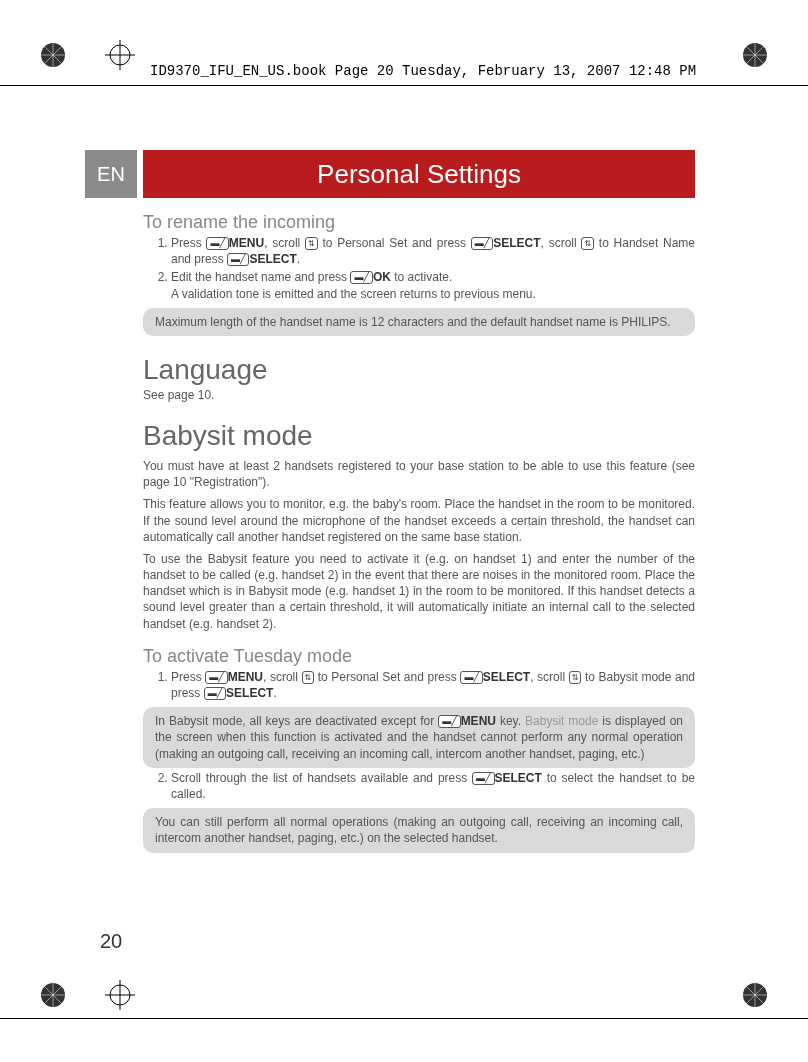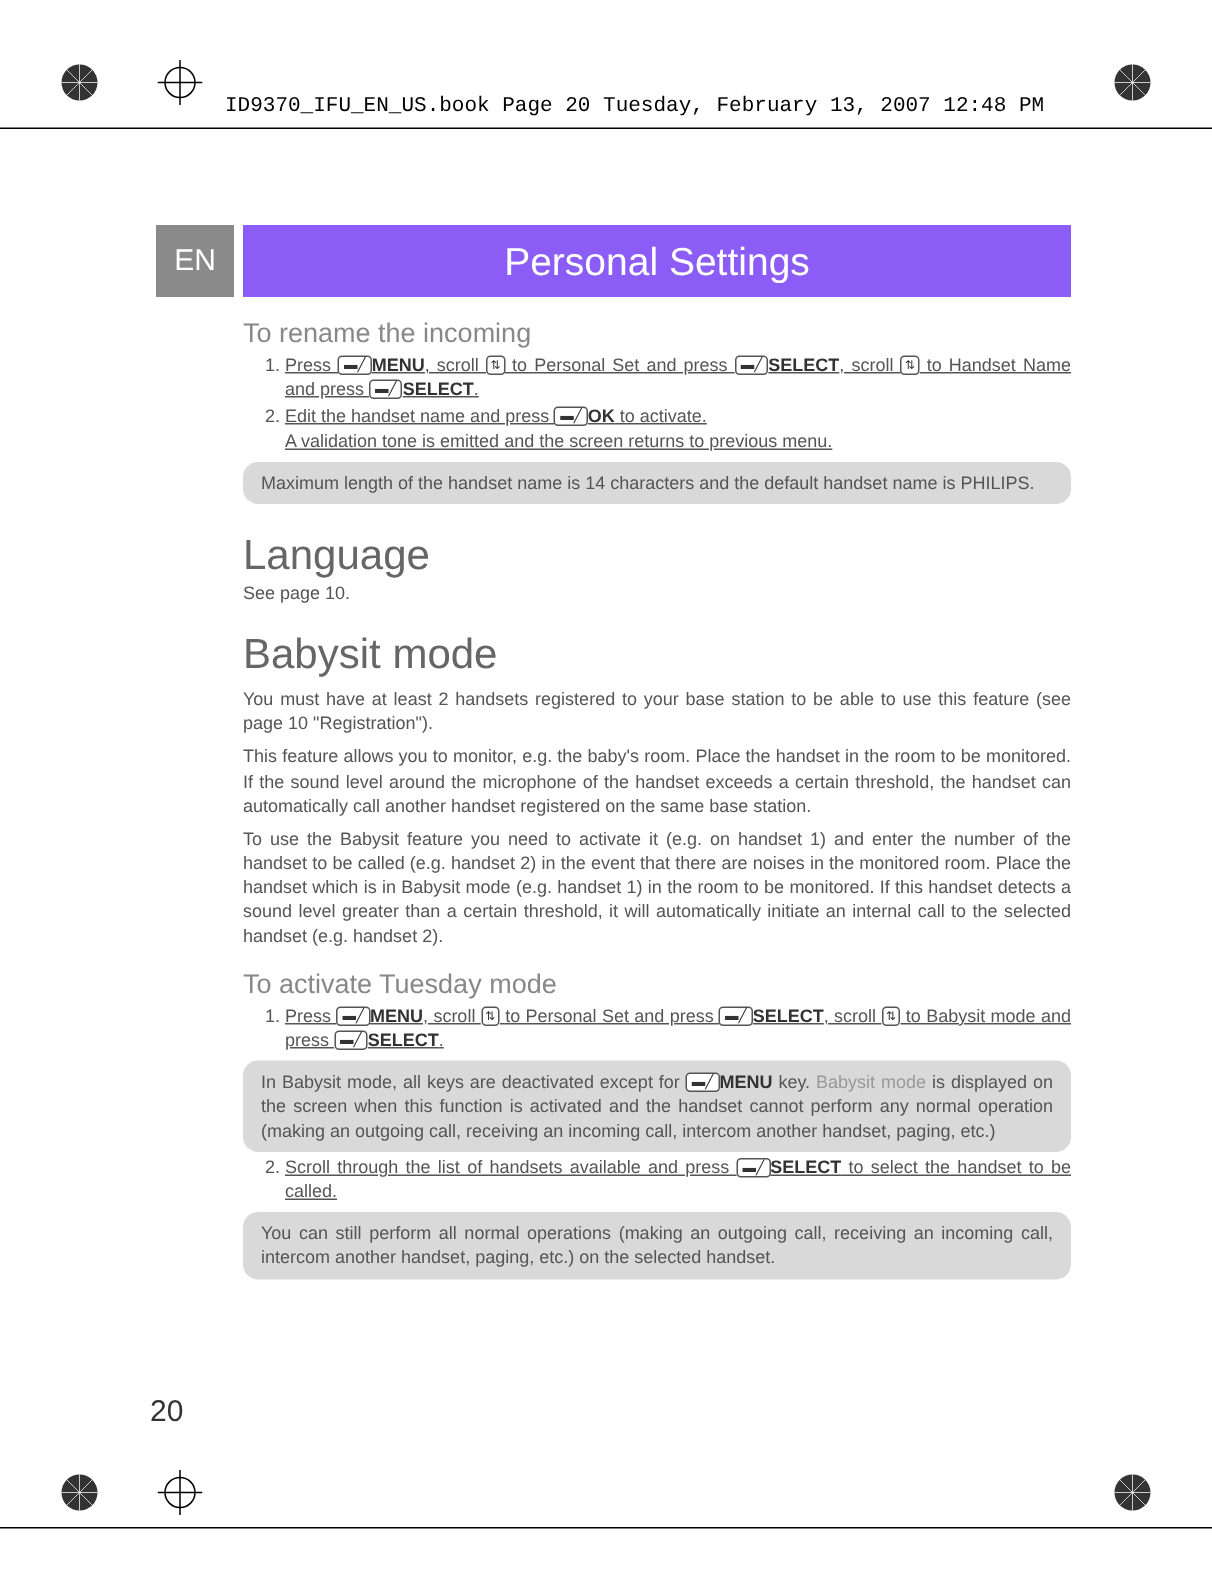--- a/index.html
+++ b/index.html
@@ -30,40 +30,40 @@
     left: 150px;
     font-family: "Courier New", monospace;
     font-size: 14px;
     color: #000;
   }
   .outer-top { position:absolute; top:85px; left:0; right:0; border-top:1px solid #000; }
   .outer-bottom { position:absolute; top:1018px; left:0; right:0; border-top:1px solid #000; }
   .page {
     position: absolute;
     top: 150px;
-    left: 104px;
+    left: 85px;
     width: 610px;
   }
   .tab-row {
     display: flex;
     align-items: stretch;
     height: 48px;
   }
   .tab-en {
     background: #8a8a8a;
     color: #fff;
     width: 52px;
     display: flex;
     align-items: center;
     justify-content: center;
     font-size: 20px;
     font-weight: 300;
   }
   .title-bar {
-    background: #8b5cf6;
+    background: #b91c1c;
     color: #fff;
     flex: 1;
     display: flex;
     align-items: center;
     justify-content: center;
     font-size: 26px;
     font-weight: 300;
     margin-left: 6px;
   }
   .content {
@@ -91,21 +91,20 @@
     color: #555;
     text-align: justify;
     margin: 6px 0 0 0;
     line-height: 1.35;
   }
   ol.steps {
     margin: 2px 0 0 0;
     padding: 0 0 0 28px;
     font-size: 12px;
     color: #555;
-    text-decoration: underline;
   }
   ol.steps li {
     margin: 2px 0;
     text-align: justify;
     line-height: 1.35;
   }
   .note-box {
     background: #d9d9d9;
     border-radius: 10px;
     padding: 6px 12px;
@@ -195,21 +194,21 @@
     <div class="h2">To rename the incoming</div>
     <ol class="steps">
       <li>
         <span>Press </span><span class="softkey">▬╱</span><span class="bold">MENU</span><span>, scroll </span><span class="scrollkey">⇅</span><span> to Personal Set and press </span><span class="softkey">▬╱</span><span class="bold">SELECT</span><span>, scroll </span><span class="scrollkey">⇅</span><span> to Handset Name and press </span><span class="softkey">▬╱</span><span class="bold">SELECT</span><span>.</span>
       </li>
       <li>
         <span>Edit the handset name and press </span><span class="softkey">▬╱</span><span class="bold">OK</span><span> to activate.</span><br>
         <span>A validation tone is emitted and the screen returns to previous menu.</span>
       </li>
     </ol>
-    <div class="note-box">Maximum length of the handset name is 14 characters and the default handset name is PHILIPS.</div>
+    <div class="note-box">Maximum length of the handset name is 12 characters and the default handset name is PHILIPS.</div>
 
     <div class="h1">Language</div>
     <div class="sub">See page 10.</div>
 
     <div class="h1">Babysit mode</div>
     <div class="body-text">You must have at least 2 handsets registered to your base station to be able to use this feature (see page 10 "Registration").</div>
     <div class="body-text">This feature allows you to monitor, e.g. the baby's room. Place the handset in the room to be monitored. If the sound level around the microphone of the handset exceeds a certain threshold, the handset can automatically call another handset registered on the same base station.</div>
     <div class="body-text">To use the Babysit feature you need to activate it (e.g. on handset 1) and enter the number of the handset to be called (e.g. handset 2) in the event that there are noises in the monitored room. Place the handset which is in Babysit mode (e.g. handset 1) in the room to be monitored. If this handset detects a sound level greater than a certain threshold, it will automatically initiate an internal call to the selected handset (e.g. handset 2).</div>
 
     <div class="h2">To activate Tuesday mode</div>

